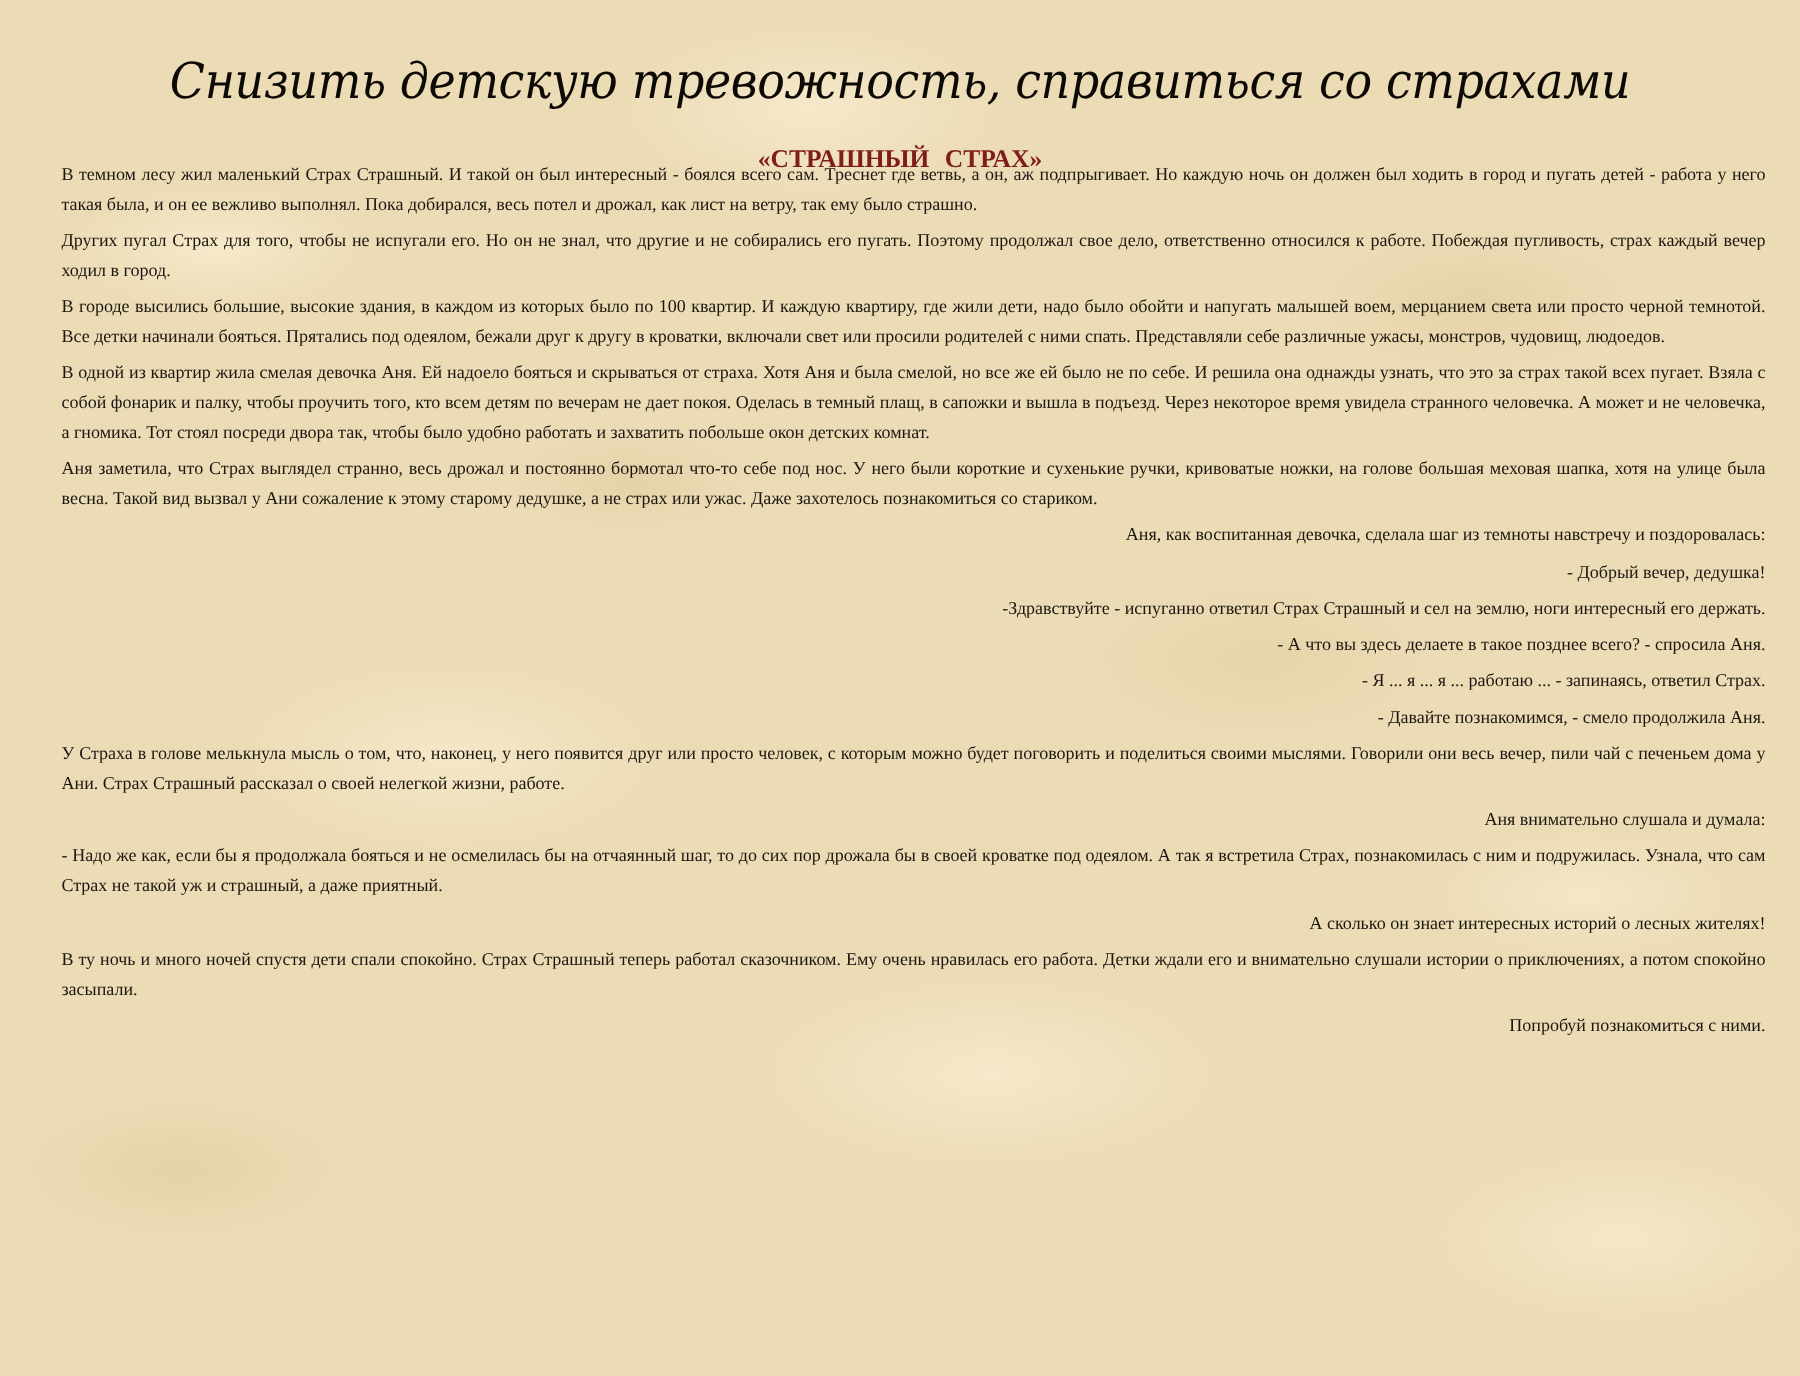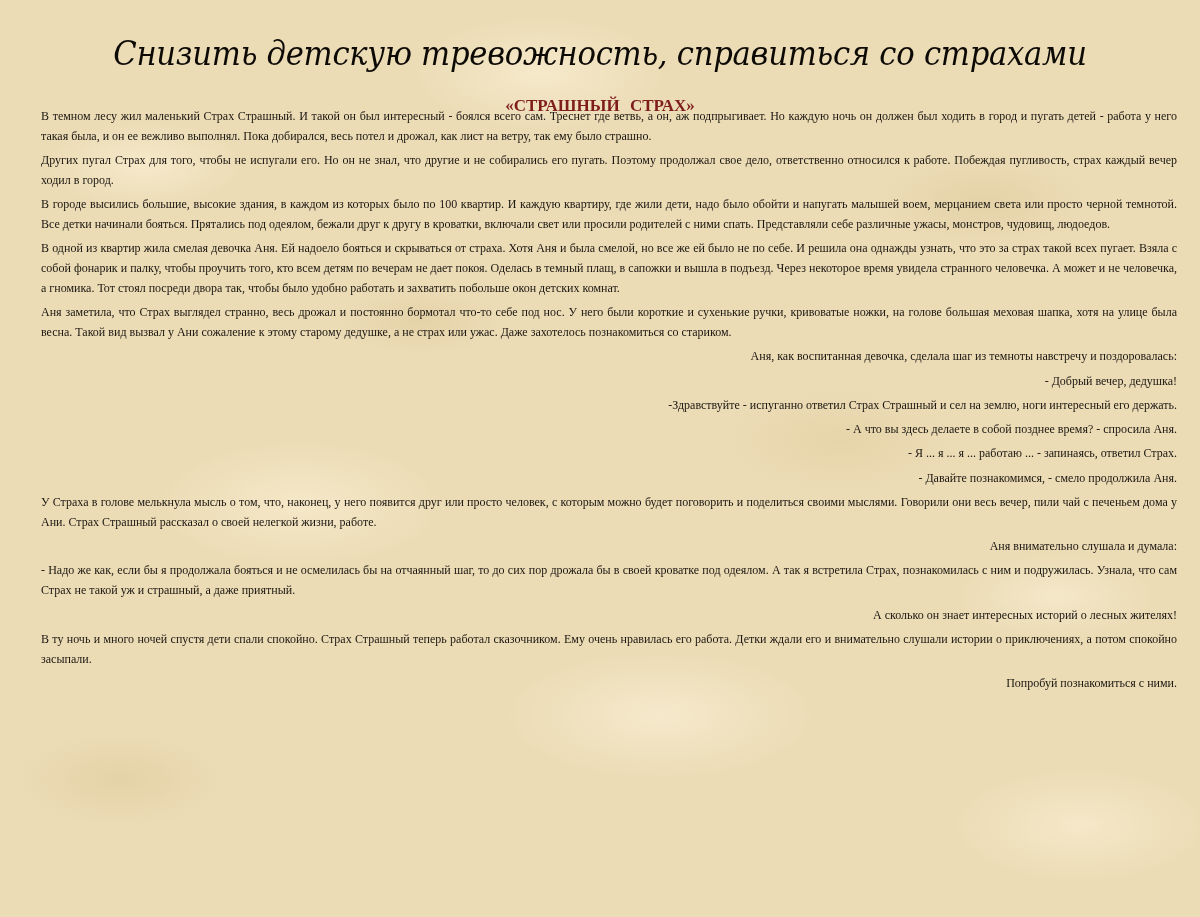--- a/index.html
+++ b/index.html
@@ -84,21 +84,21 @@
 
   <div class="story">
     <p>В темном лесу жил маленький Страх Страшный. И такой он был интересный - боялся всего сам. Треснет где ветвь, а он, аж подпрыгивает. Но каждую ночь он должен был ходить в город и пугать детей - работа у него такая была, и он ее вежливо выполнял. Пока добирался, весь потел и дрожал, как лист на ветру, так ему было страшно.</p>
     <p>Других пугал Страх для того, чтобы не испугали его. Но он не знал, что другие и не собирались его пугать. Поэтому продолжал свое дело, ответственно относился к работе. Побеждая пугливость, страх каждый вечер ходил в город.</p>
     <p>В городе высились большие, высокие здания, в каждом из которых было по 100 квартир. И каждую квартиру, где жили дети, надо было обойти и напугать малышей воем, мерцанием света или просто черной темнотой. Все детки начинали бояться. Прятались под одеялом, бежали друг к другу в кроватки, включали свет или просили родителей с ними спать. Представляли себе различные ужасы, монстров, чудовищ, людоедов.</p>
     <p>В одной из квартир жила смелая девочка Аня. Ей надоело бояться и скрываться от страха. Хотя Аня и была смелой, но все же ей было не по себе. И решила она однажды узнать, что это за страх такой всех пугает. Взяла с собой фонарик и палку, чтобы проучить того, кто всем детям по вечерам не дает покоя. Оделась в темный плащ, в сапожки и вышла в подъезд. Через некоторое время увидела странного человечка. А может и не человечка, а гномика. Тот стоял посреди двора так, чтобы было удобно работать и захватить побольше окон детских комнат.</p>
     <p>Аня заметила, что Страх выглядел странно, весь дрожал и постоянно бормотал что-то себе под нос. У него были короткие и сухенькие ручки, кривоватые ножки, на голове большая меховая шапка, хотя на улице была весна. Такой вид вызвал у Ани сожаление к этому старому дедушке, а не страх или ужас. Даже захотелось познакомиться со стариком.</p>
     <p class="left">Аня, как воспитанная девочка, сделала шаг из темноты навстречу и поздоровалась:</p>
     <p class="left">- Добрый вечер, дедушка!</p>
     <p class="left">-Здравствуйте - испуганно ответил Страх Страшный и сел на землю, ноги интересный его держать.</p>
-    <p class="left">- А что вы здесь делаете в собой позднее время? - спросила Аня.</p>
+    <p class="left">- А что вы здесь делаете в такое позднее всего? - спросила Аня.</p>
     <p class="left">- Я ... я ... я ... работаю ... - запинаясь, ответил Страх.</p>
     <p class="left">- Давайте познакомимся, - смело продолжила Аня.</p>
     <p>У Страха в голове мелькнула мысль о том, что, наконец, у него появится друг или просто человек, с которым можно будет поговорить и поделиться своими мыслями. Говорили они весь вечер, пили чай с печеньем дома у Ани. Страх Страшный рассказал о своей нелегкой жизни, работе.</p>
     <p class="left">Аня внимательно слушала и думала:</p>
     <p>- Надо же как, если бы я продолжала бояться и не осмелилась бы на отчаянный шаг, то  до сих пор дрожала бы в своей кроватке под одеялом. А так я встретила Страх, познакомилась с ним и подружилась. Узнала, что сам Страх не такой уж и страшный, а даже приятный.</p>
     <p class="left">А сколько он знает интересных историй о лесных жителях!</p>
     <p>В ту ночь и много ночей спустя дети спали спокойно. Страх Страшный теперь работал сказочником. Ему очень нравилась его работа. Детки ждали его и внимательно слушали истории о приключениях, а потом спокойно засыпали.</p>
     <p class="left">Попробуй познакомиться с ними.</p>
   </div>
 </div>

